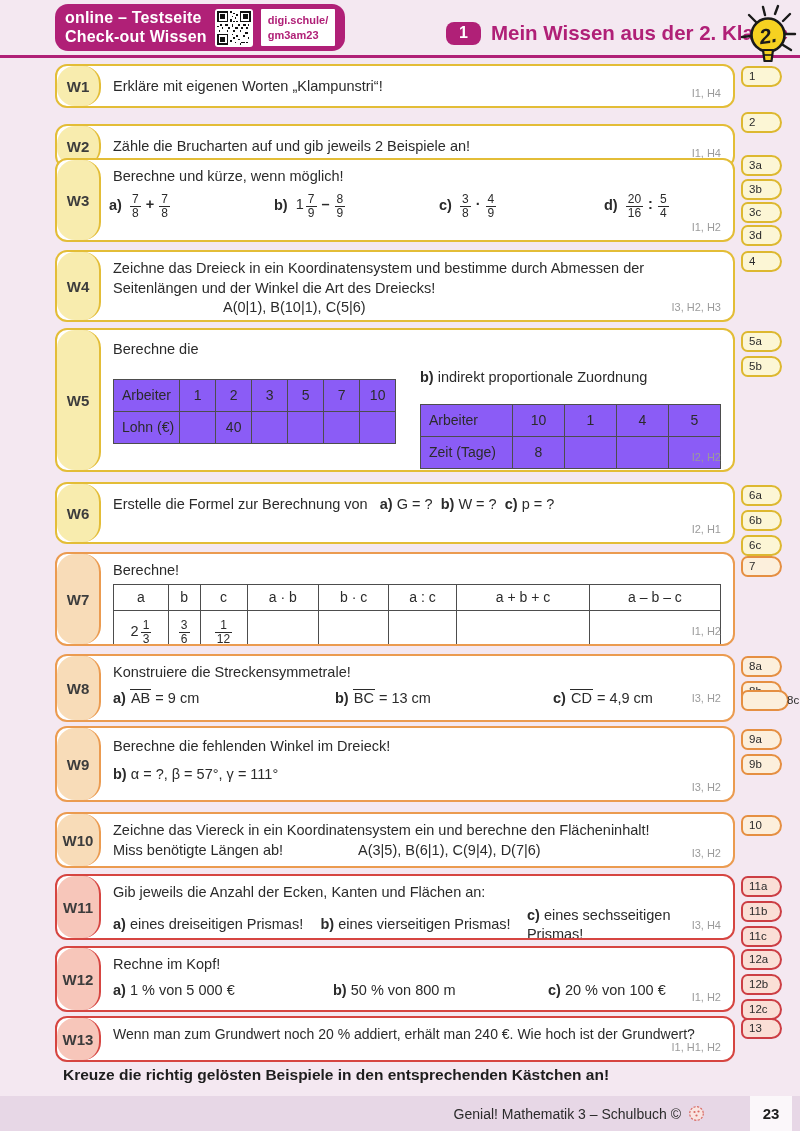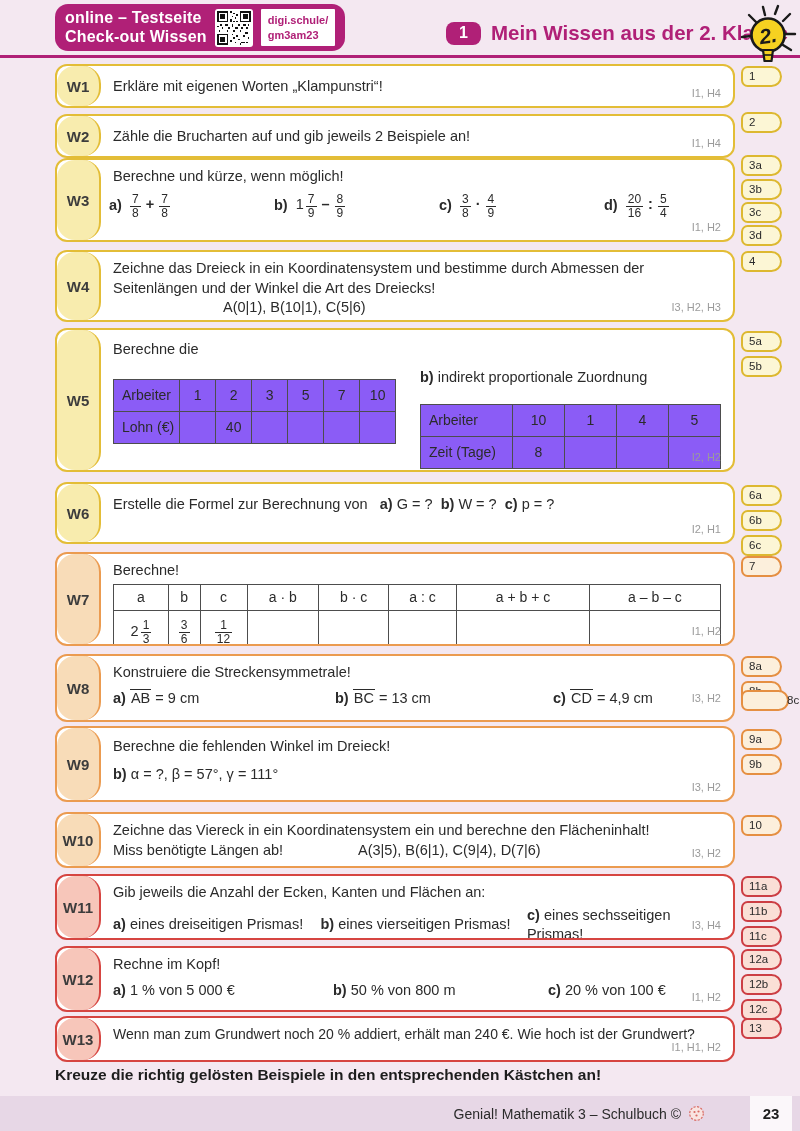--- a/index.html
+++ b/index.html
@@ -62,21 +62,21 @@
   .w7t .drow td{height:42px;}
 
   
   .cb{position:absolute;left:741px;width:41px;height:21px;border:2px solid;border-radius:7px 11px 11px 7px;
      box-sizing:border-box;font-size:11.5px;color:#2b2b2b;padding:2px 0 0 6px;}
   .cb.yellow{border-color:#ddb830;background:#fcf6d5;}
   .cb.orange{border-color:#e58f42;background:#fcefdc;}
   .cb.red{border-color:#cc3e44;background:#fadfd6;}
 
   
-  .instruction{position:absolute;left:55px;top:1066px;font-weight:bold;font-size:15.5px;color:#1d1d1d;}
+  .instruction{position:absolute;left:63px;top:1066px;font-weight:bold;font-size:15.5px;color:#1d1d1d;}
   .footer-bar{position:absolute;left:0;top:1096px;width:800px;height:35px;background:#e7d7e6;
      display:flex;align-items:center;justify-content:flex-end;gap:7px;padding-right:95px;box-sizing:border-box;
      font-size:14px;color:#2b2b2b;}
   .pagenum-box{position:absolute;right:8px;top:1096px;width:42px;height:35px;background:#fbf7fa;
      display:flex;align-items:center;justify-content:center;font-weight:bold;font-size:15px;color:#1d1d1d;}
 </style>
 </head>
 <body>
 
 <div class="page">
@@ -131,21 +131,21 @@
   </svg>
 
   <section class="ex yellow" style="top:64px;height:44px;">
     <div class="ex-label">W1</div>
     <div class="ex-body">
       <div style="margin-top:4px;">Erkläre mit eigenen Worten „Klampunstri“!</div>
       <span class="tag">I1, H4</span>
     </div>
   </section>
 
-  <section class="ex yellow" style="top:114px;height:44px;">
+  <section class="ex yellow" style="top:124px;height:44px;">
     <div class="ex-label">W2</div>
     <div class="ex-body">
       <div style="margin-top:4px;">Zähle die Brucharten auf und gib jeweils 2 Beispiele an!</div>
       <span class="tag">I1, H4</span>
     </div>
   </section>
 
   <section class="ex yellow" style="top:158px;height:84px;">
     <div class="ex-label">W3</div>
     <div class="ex-body">

